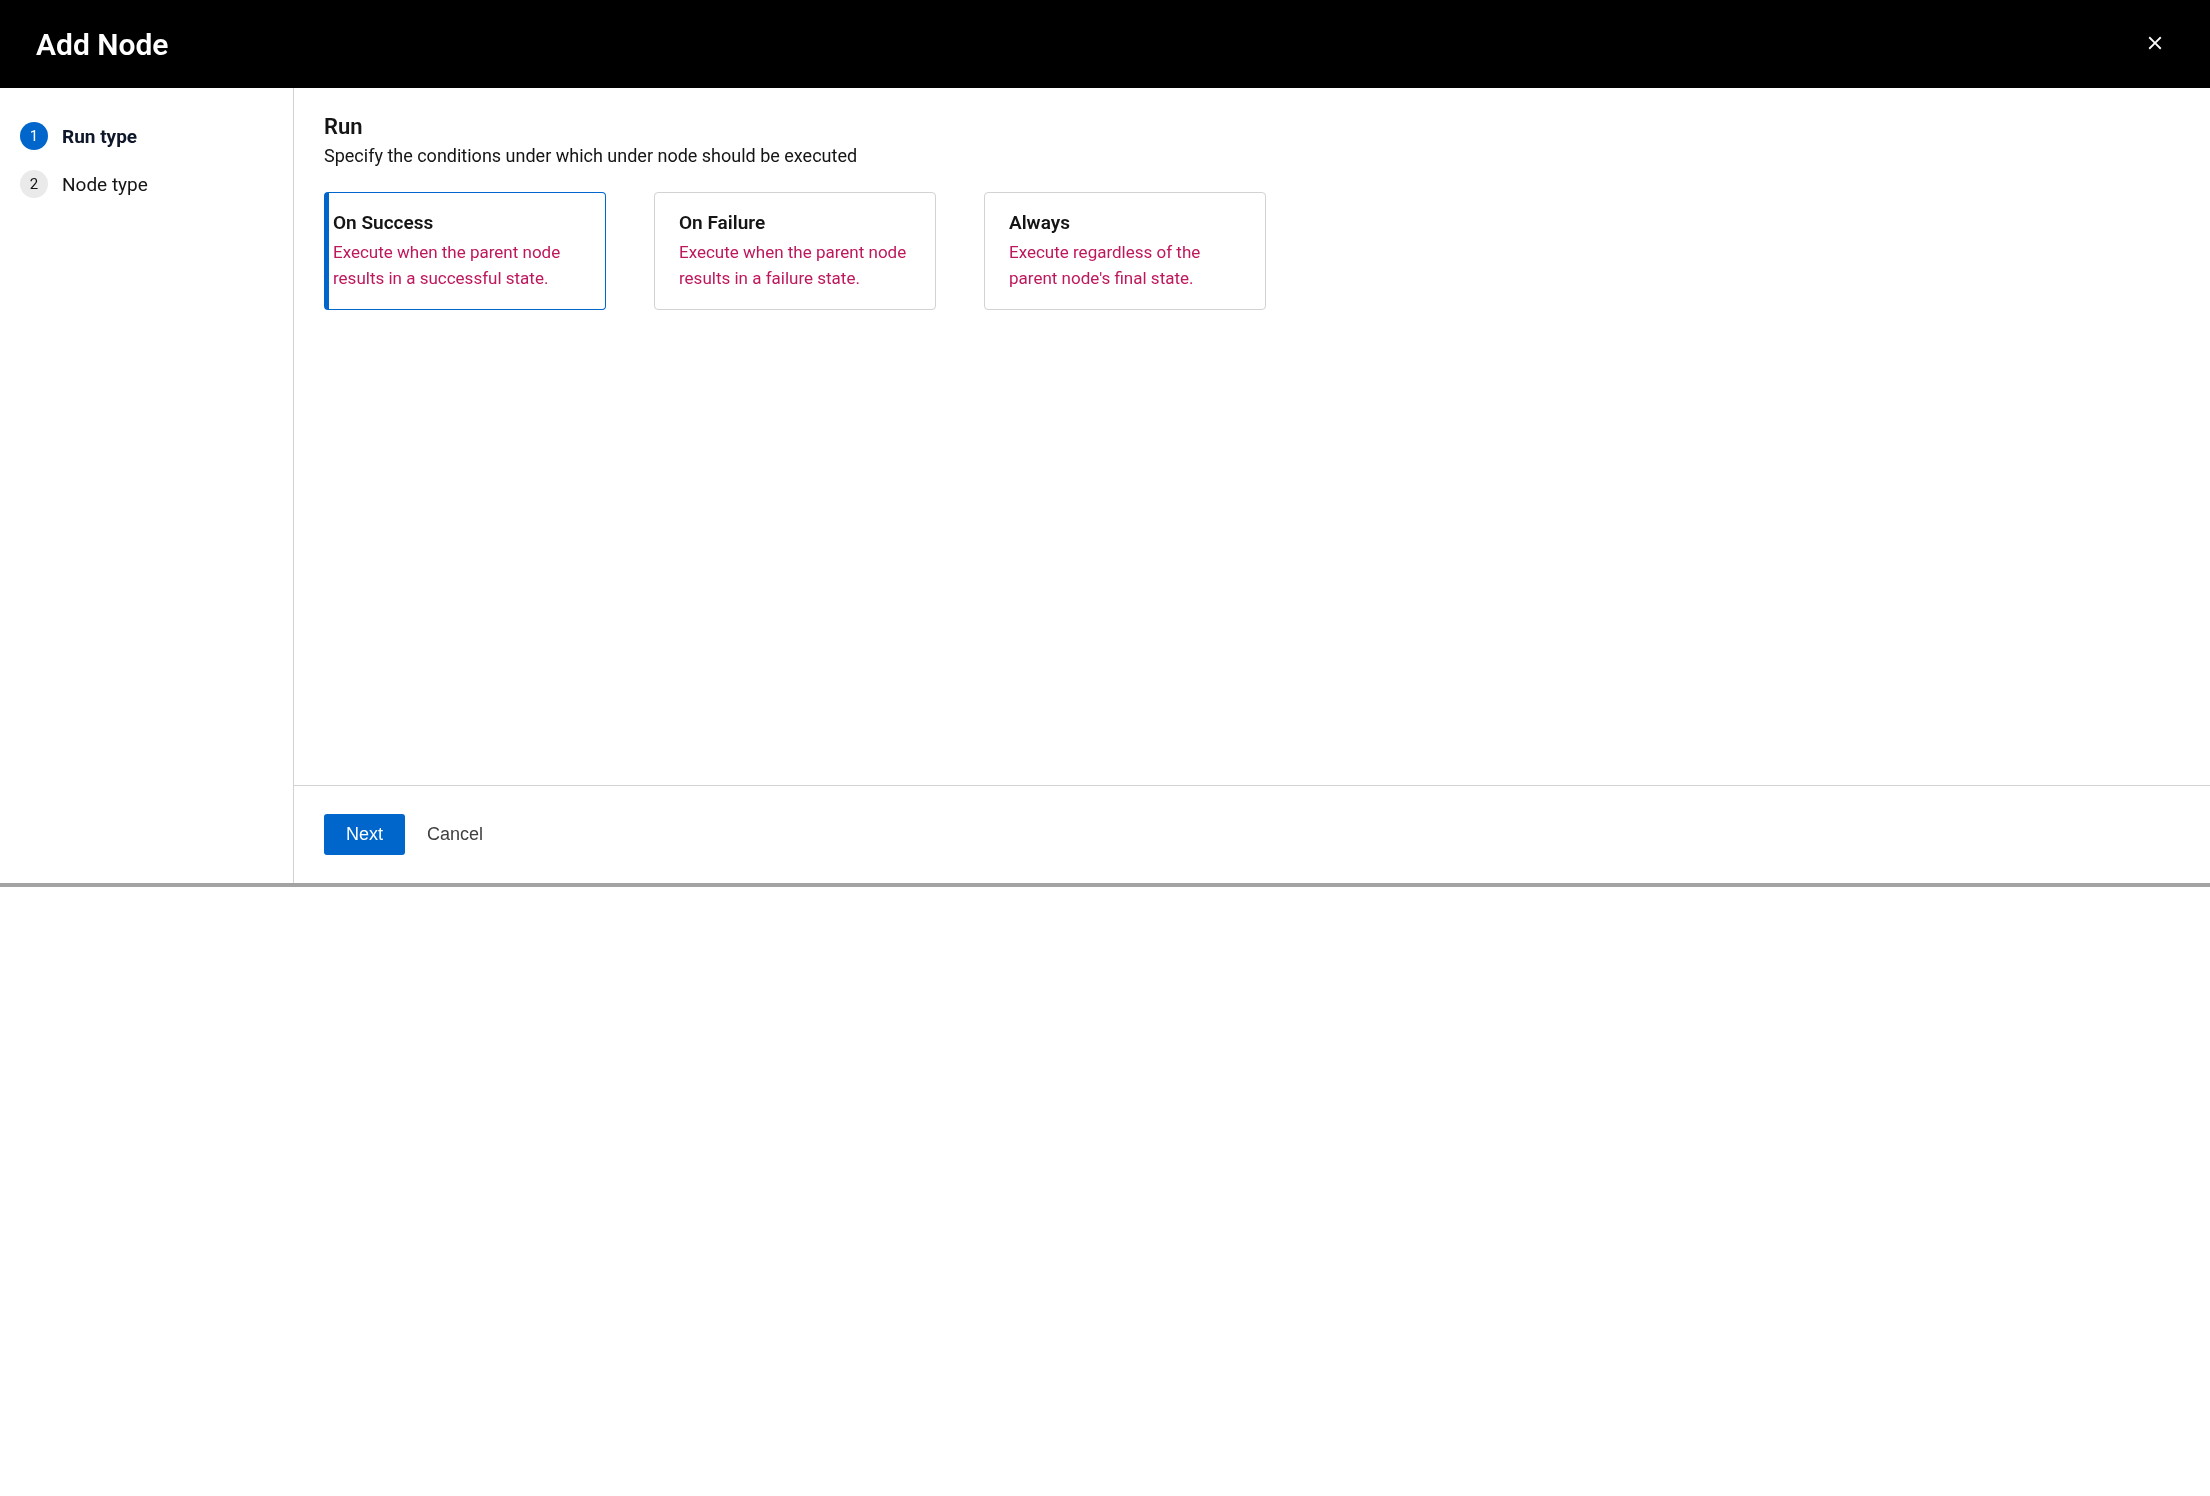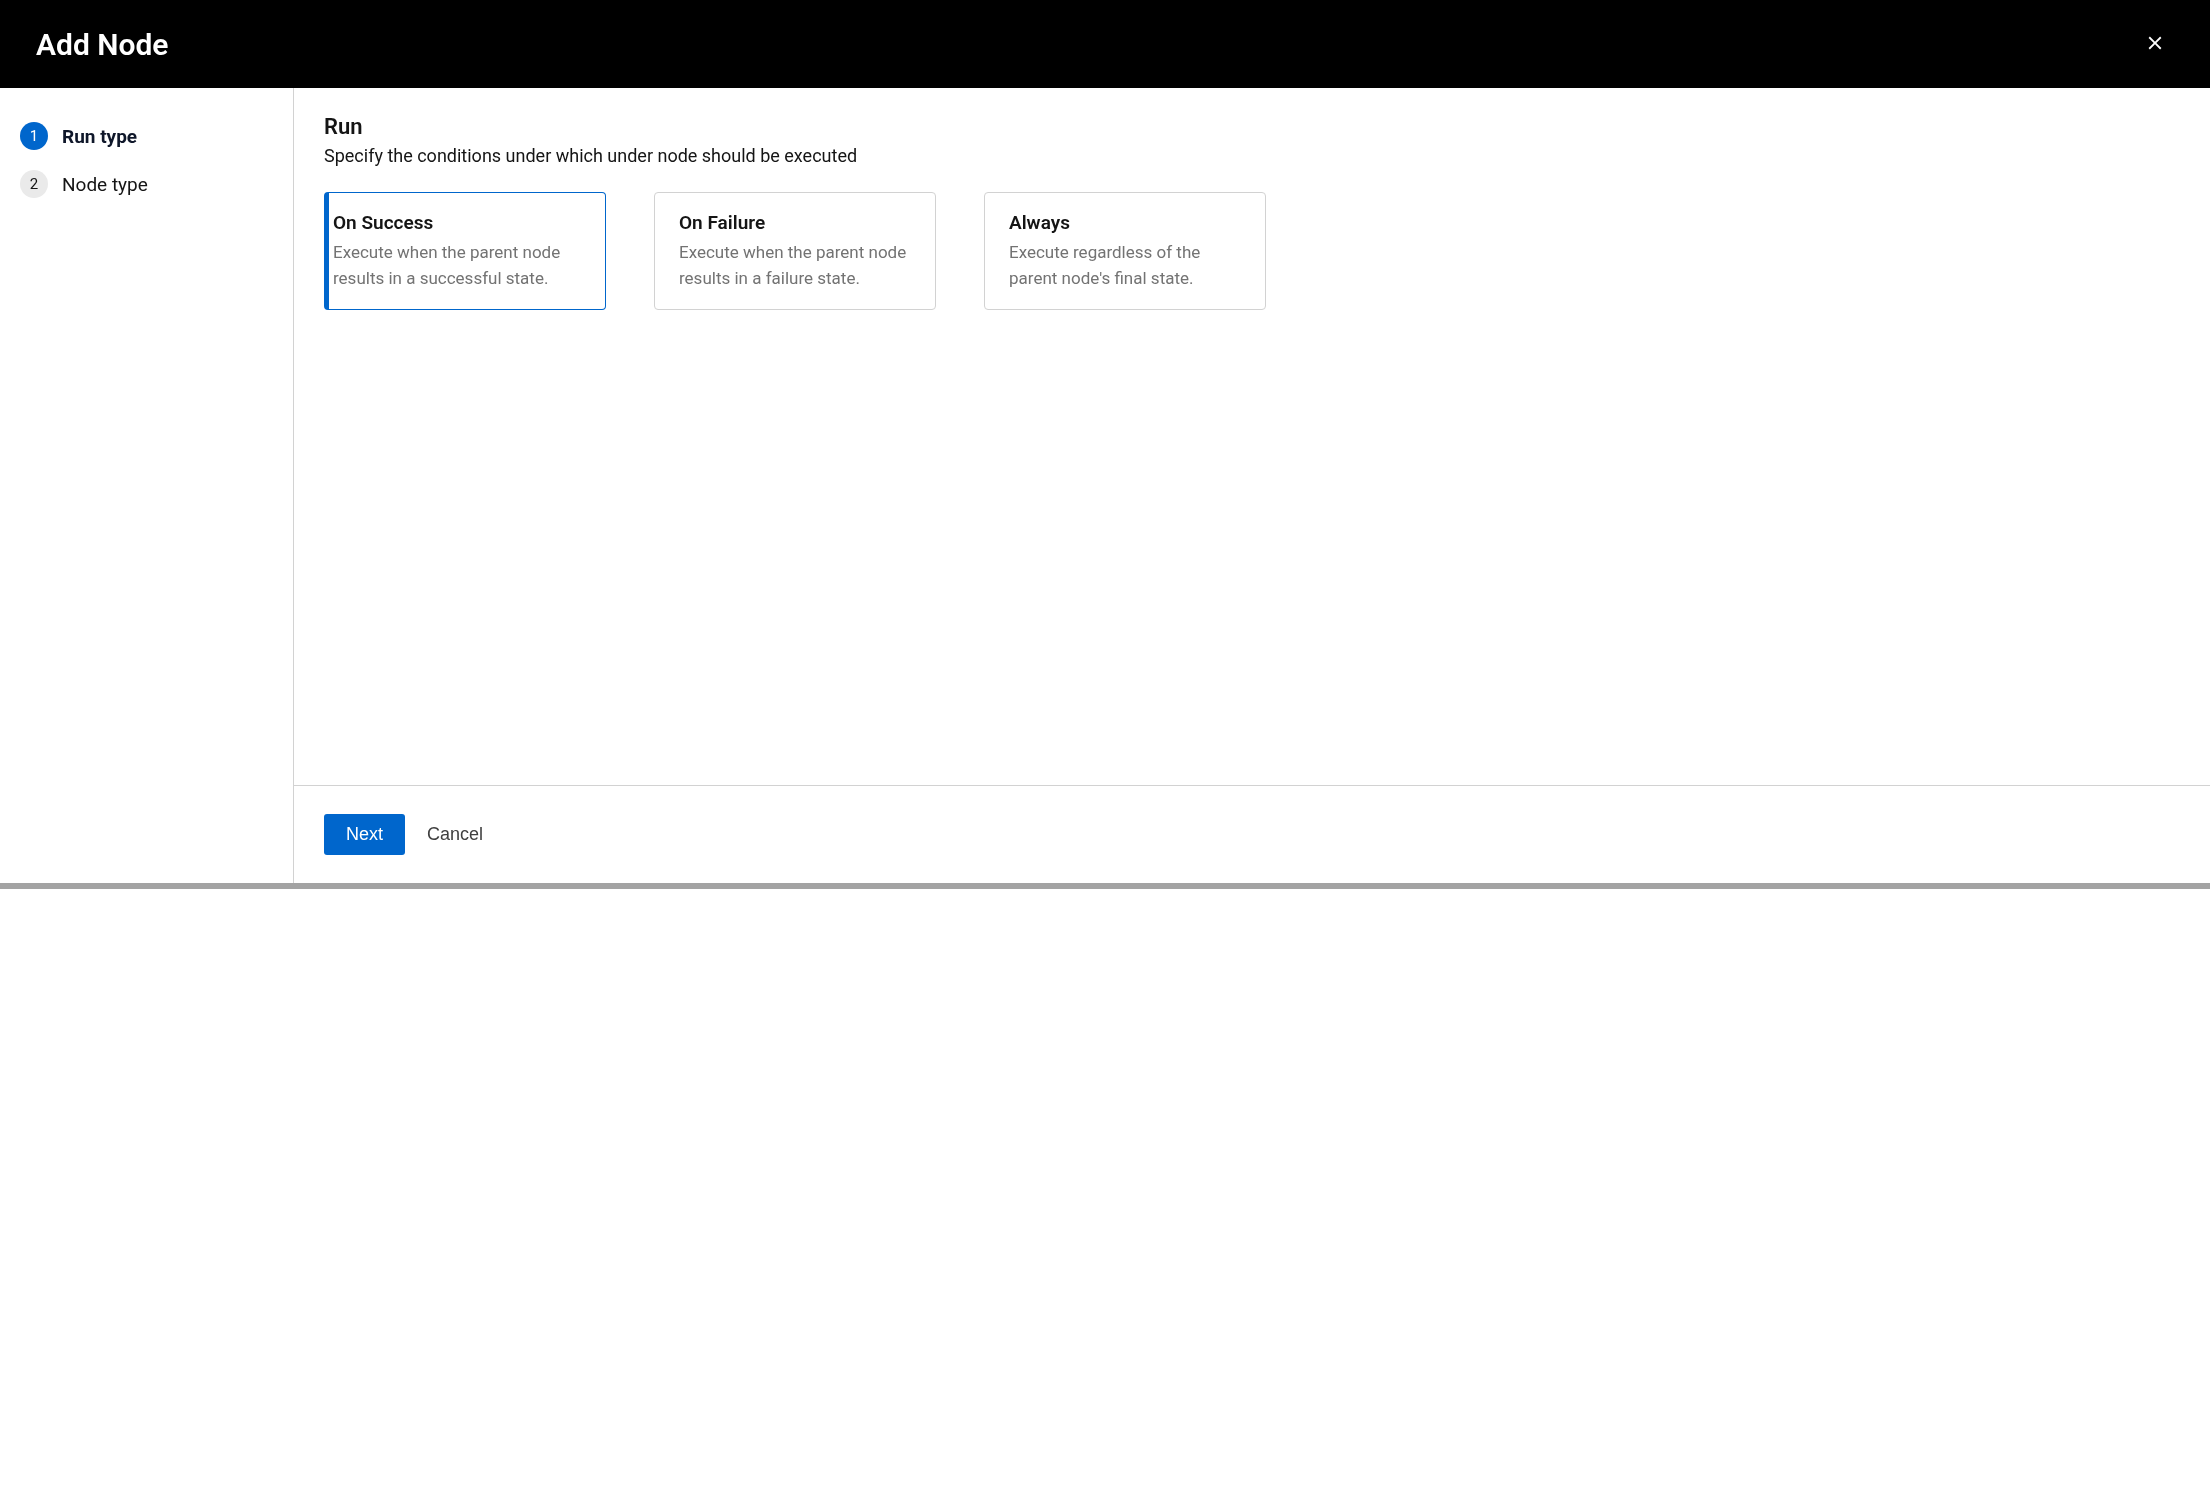--- a/index.html
+++ b/index.html
@@ -120,21 +120,21 @@
       padding-left: 4px;
     }
     .option-title {
       font-size: 19px;
       font-weight: 600;
       margin-bottom: 6px;
     }
     .option-desc {
       font-size: 17px;
       line-height: 1.5;
-      color: #737373;
+      color: #be185d;
     }
     .footer {
       border-top: 1px solid #d2d2d2;
       padding: 28px 30px;
       display: flex;
       gap: 22px;
       align-items: center;
     }
     .btn {
       font-size: 18px;
@@ -146,21 +146,21 @@
     .btn-primary {
       background: #0066cc;
       color: #fff;
     }
     .btn-link {
       background: none;
       color: #404040;
       padding: 10px 0;
     }
     .outer-border {
-      border-bottom: 6px solid #a3a3a3;
+      border-bottom: 4px solid #a3a3a3;
     }
   </style>
 </head>
 <body>
 
 <div class="outer-border">
   <div class="header">
     <div class="header-title">Add Node</div>
     <button class="close-btn">
       <span>

